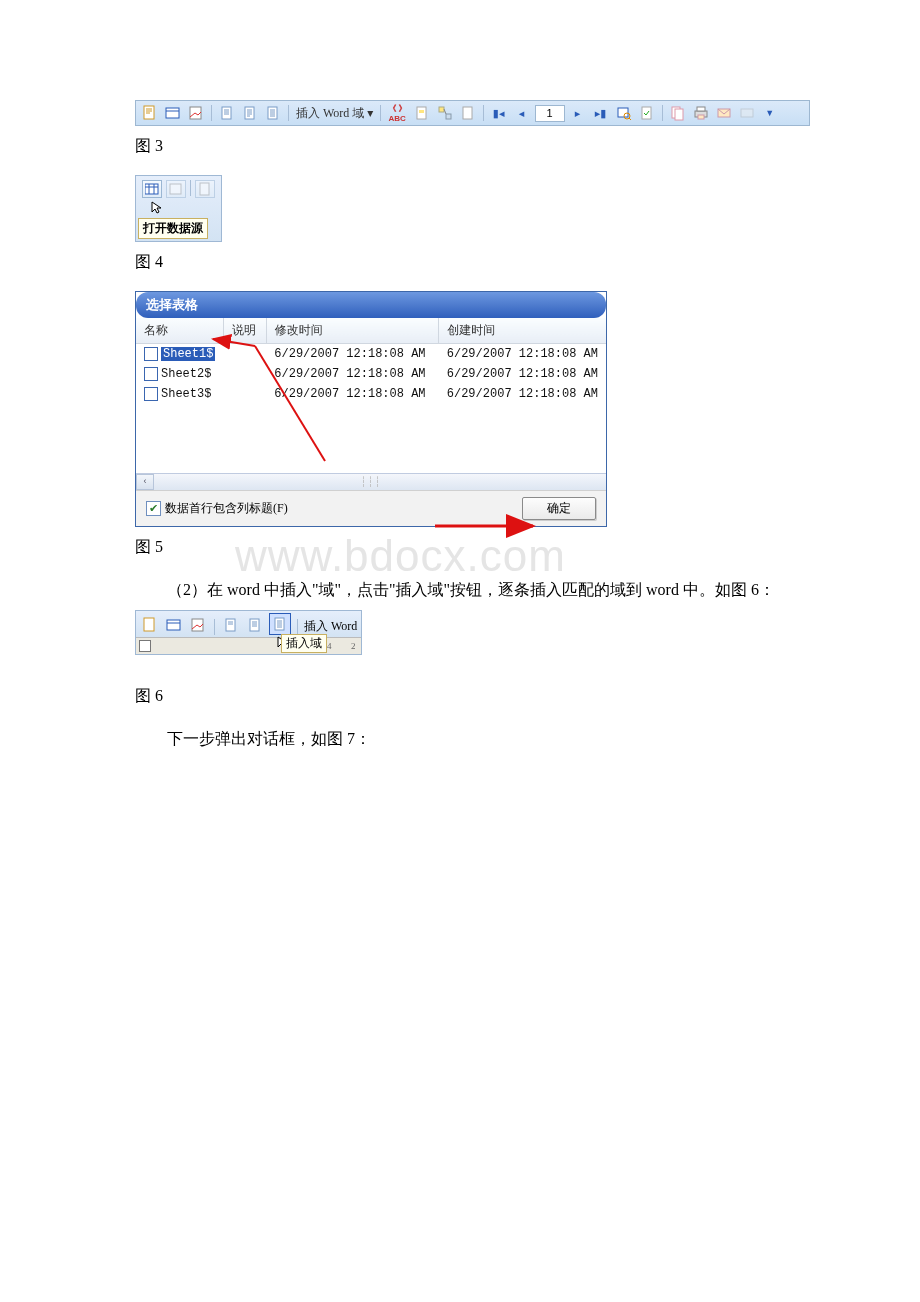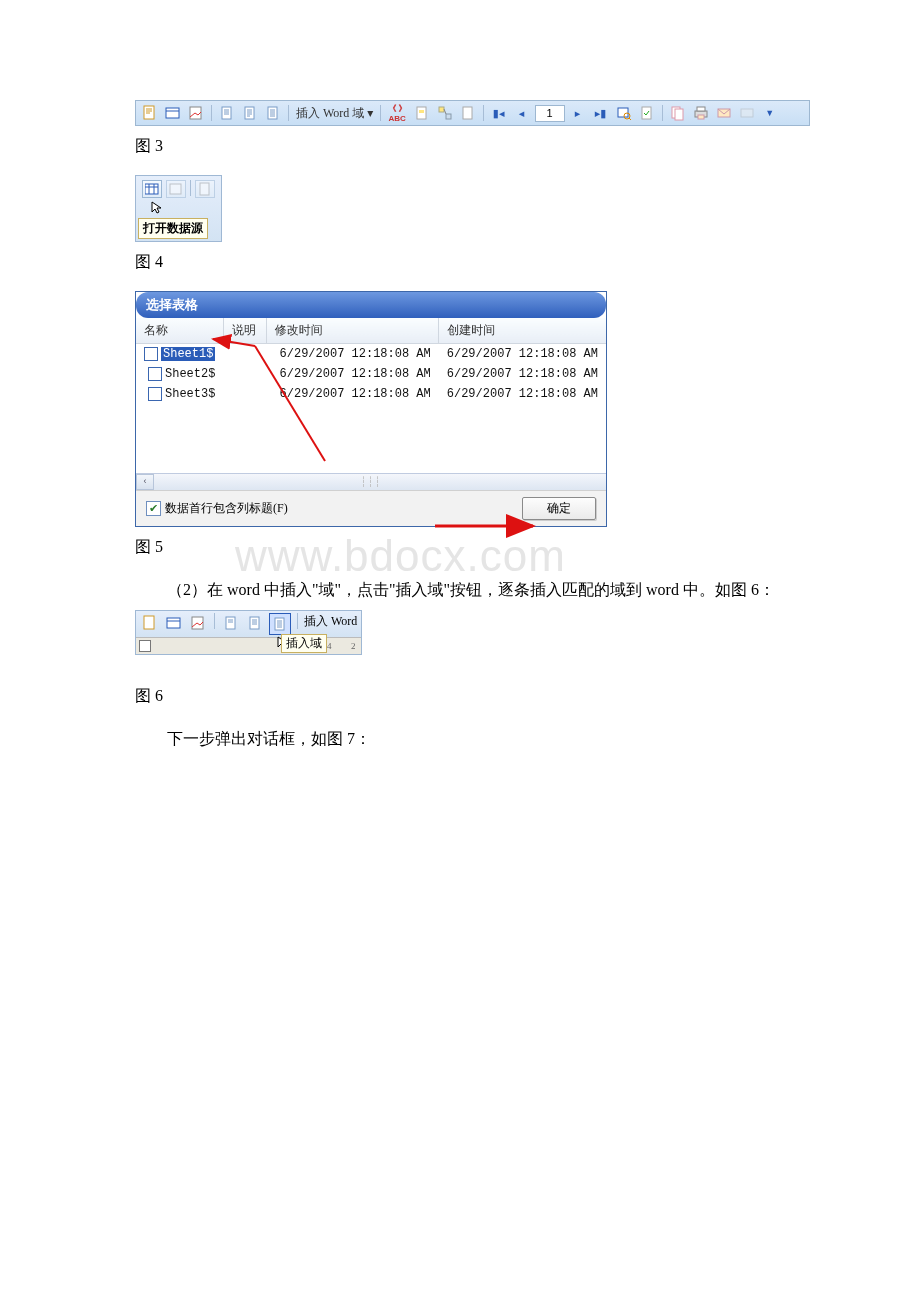--- a/index.html
+++ b/index.html
@@ -118,21 +118,20 @@
     color: #333;
     font-family: "SimSun", serif;
   }
   .tbl th.sep { border-right: 1px solid #d0d7e0; }
   .tbl td {
     padding: 3px 8px;
     font-family: "Courier New", monospace;
     font-size: 12px;
     color: #111;
     white-space: nowrap;
-    text-align: right;
   }
   .tbl tr.sel td:first-child .nm {
     background: #2a5cb8;
     color: #fff;
     padding: 0 2px;
   }
   .sheet-ico {
     display: inline-block;
     width: 12px; height: 12px;
     border: 1px solid #3a66b0;
@@ -207,21 +206,21 @@
     top: 520px;
   }
 
   
   .fig6 {
     display: inline-block;
     border: 1px solid #9fb8d4;
     font-size: 11px;
   }
   .fig6-row {
-    display: flex; align-items: flex-start; gap: 4px;
+    display: flex; align-items: flex-end; gap: 4px;
     background: linear-gradient(#e5eefb,#d3e3f3);
     padding: 2px 4px;
   }
   .fig6-ruler {
     height: 16px;
     background: #ebe9e0;
     border-top: 1px solid #bbb;
     display: flex;
     align-items: center;
     font-size: 9px;

